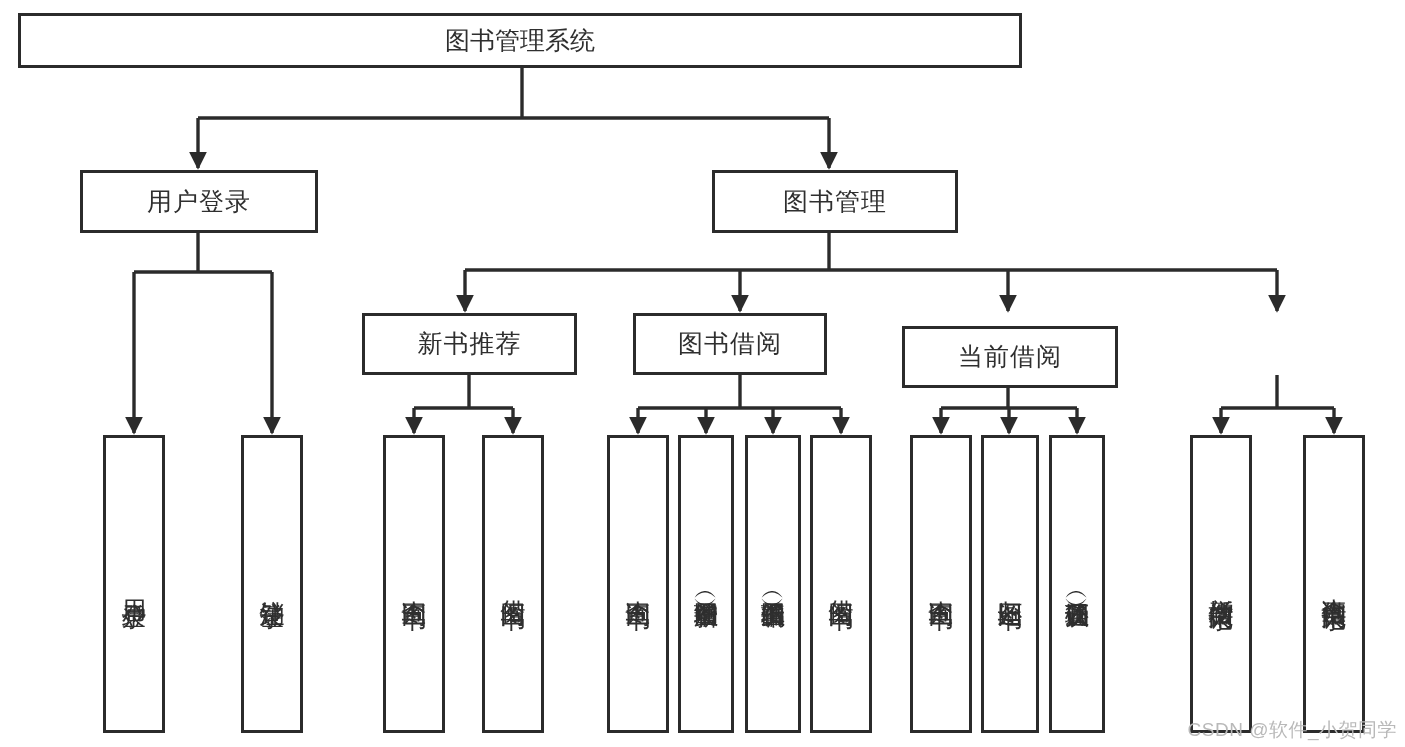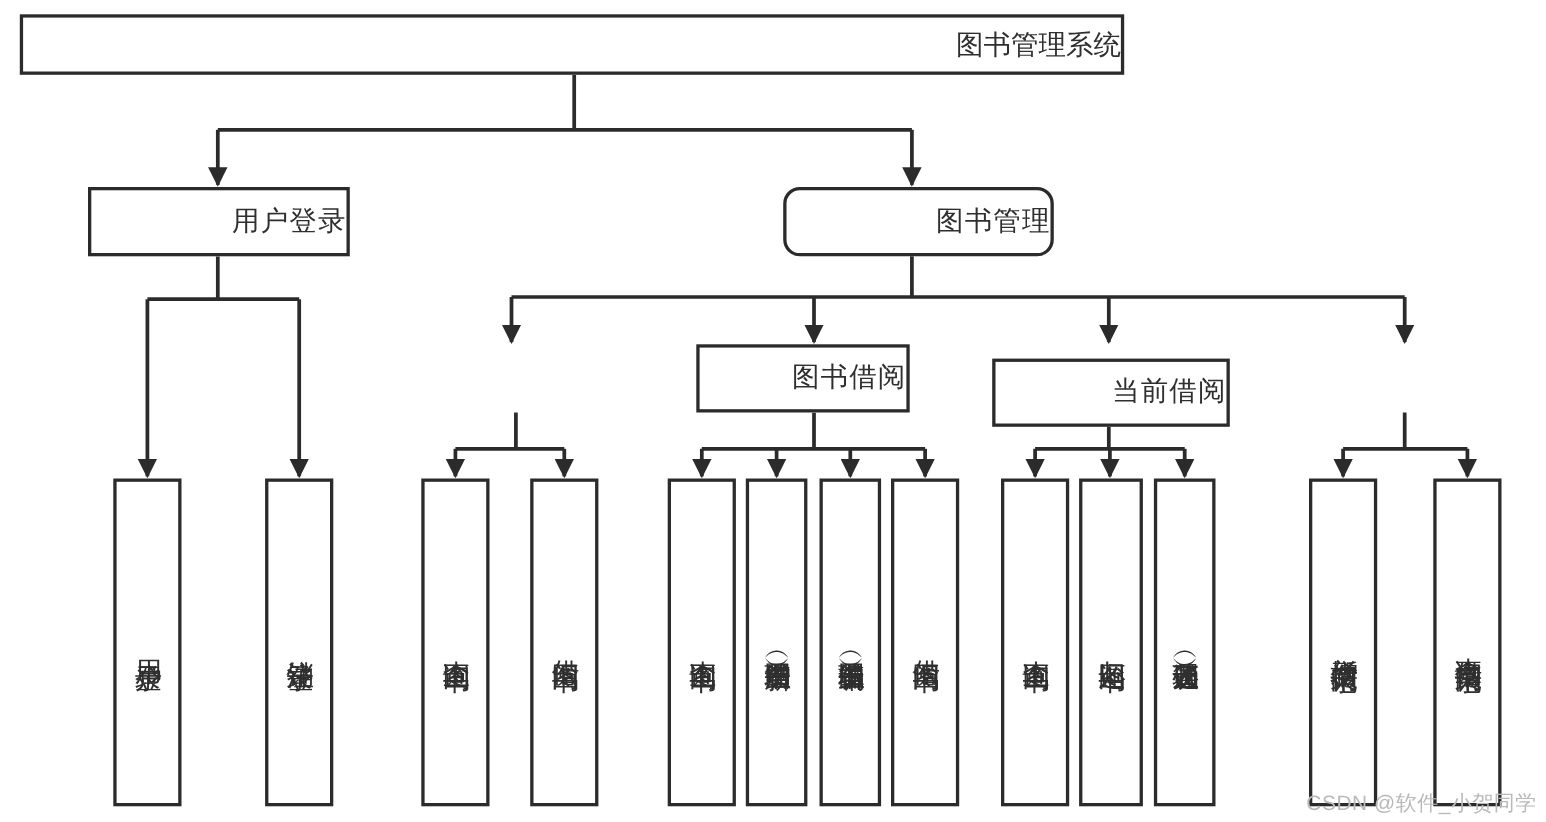--- a/index.html
+++ b/index.html
@@ -7,21 +7,21 @@
   #canvas{position:relative;width:1405px;height:747px;background:#ffffff;overflow:hidden;}
   #wires{position:absolute;left:0;top:0;width:1405px;height:747px;}
 
   .node{
     position:absolute;
     box-sizing:border-box;
     border:3px solid #2b2b2b;
     background:#ffffff;
     display:flex;
     align-items:center;
-    justify-content:flex-end;
+    justify-content:center;
     color:#2f2f2f;
   }
   .node.h-label{font-size:25px;line-height:1.1;letter-spacing:1px;white-space:nowrap;}
   .node.root{font-size:25px;}
 
   .leaf{
     position:absolute;
     box-sizing:border-box;
     border:3px solid #2b2b2b;
     background:#ffffff;
@@ -107,24 +107,27 @@
     </g>
   </svg>
 
   <div class="node root" style="left:18px;top:13px;width:1004px;height:55px;">
     <span>图书管理系统</span>
   </div>
 
   <div class="node h-label" style="left:80px;top:170px;width:238px;height:63px;">
     <span>用户登录</span>
   </div>
-  <div class="node h-label" style="left:712px;top:170px;width:246px;height:63px;border-radius:15px;">
+  <div class="node h-label" style="left:712px;top:170px;width:246px;height:63px;">
     <span>图书管理</span>
   </div>
 
+  <div class="node h-label" style="left:362px;top:313px;width:215px;height:62px;">
+    <span>新书推荐</span>
+  </div>
   <div class="node h-label" style="left:633px;top:313px;width:194px;height:62px;">
     <span>图书借阅</span>
   </div>
   <div class="node h-label" style="left:902px;top:326px;width:216px;height:62px;">
     <span>当前借阅</span>
   </div>
 
   <div class="leaf" style="left:103px;top:435px;width:62px;height:298px;">
     <span class="vtext">用户登录</span>
   </div>

